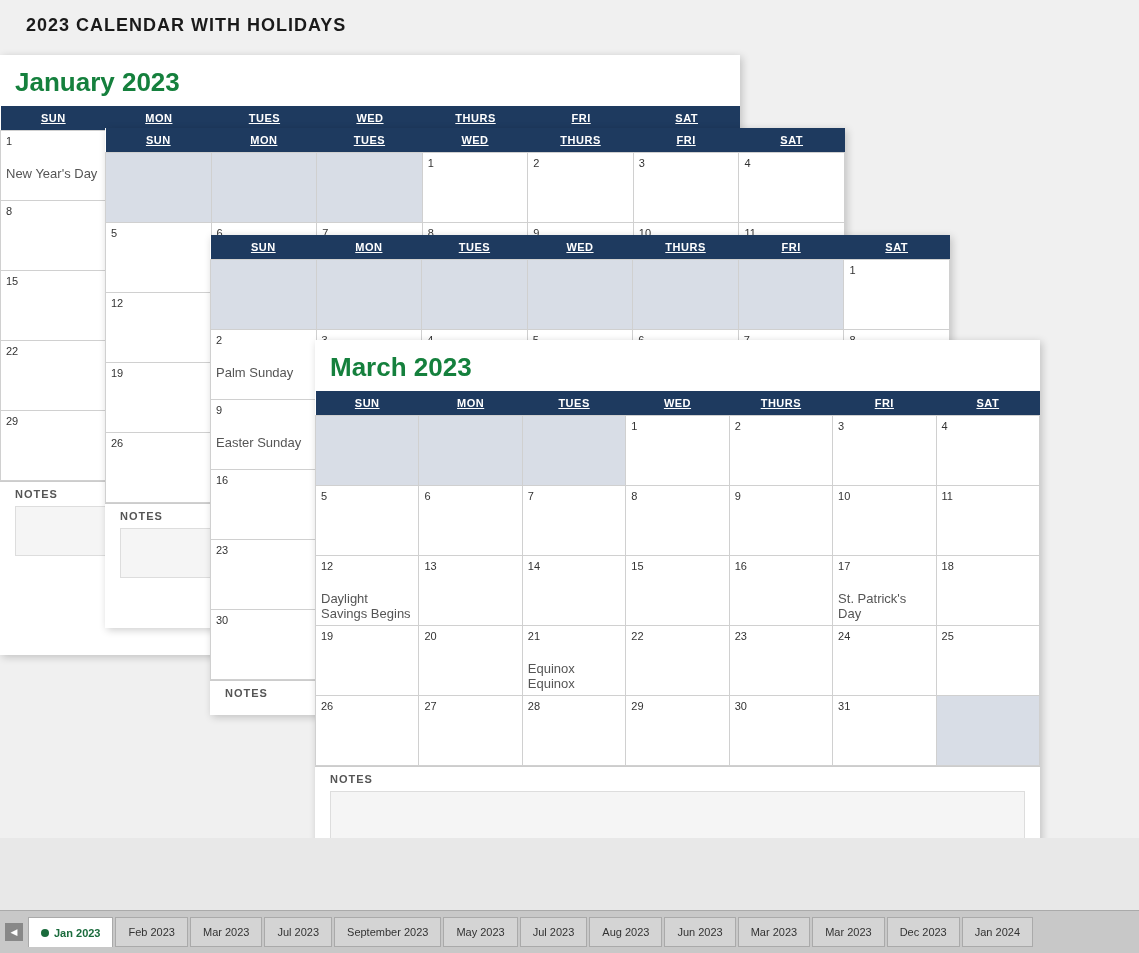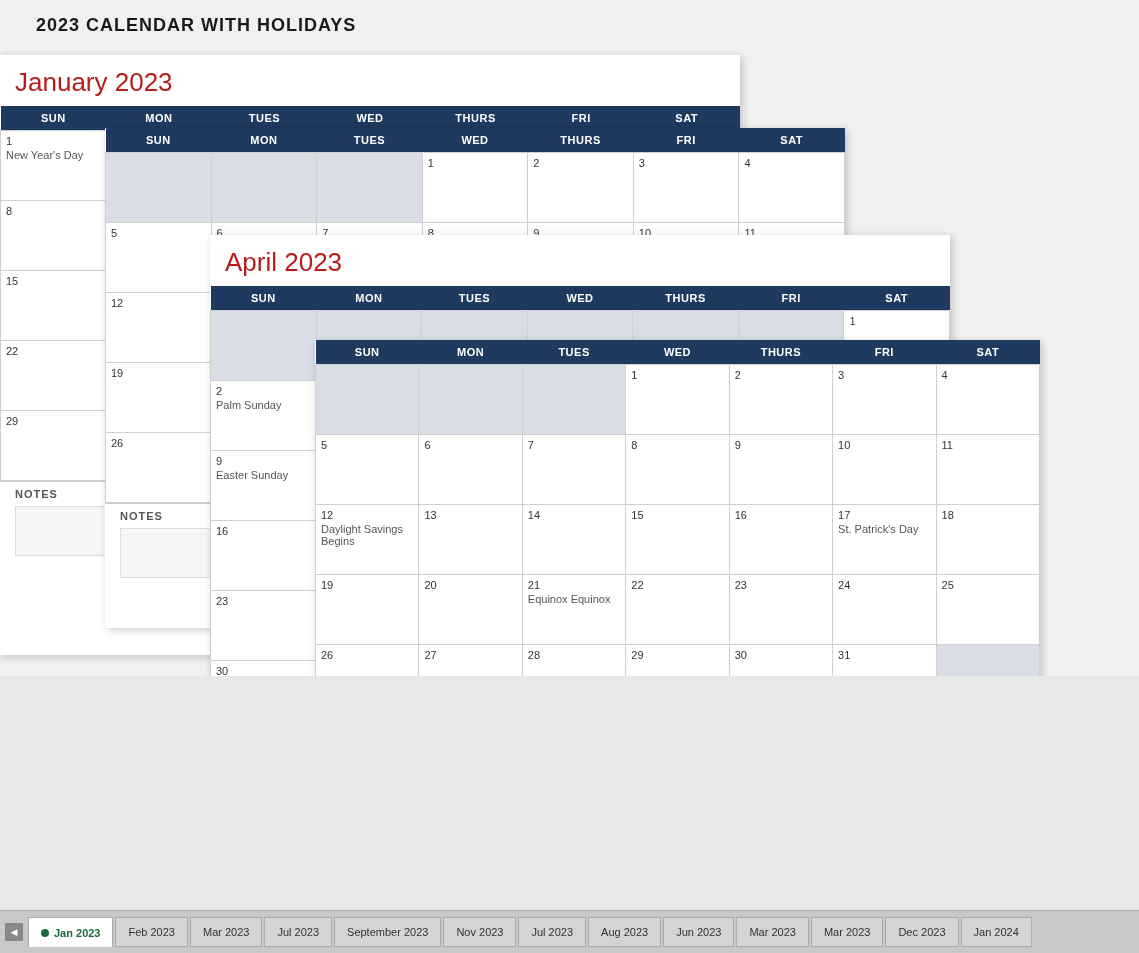--- a/index.html
+++ b/index.html
@@ -9,23 +9,23 @@
       width: 1139px;
       height: 953px;
       overflow: hidden;
       position: relative;
     }
 
     
     .main-area {
       background: #f0f0f0;
       width: 1139px;
-      height: 676px;
+      height: 838px;
       position: relative;
-      padding: 15px 36px;
+      padding: 15px 26px;
       overflow: hidden;
     }
 
     .page-title {
       font-size: 18px;
       font-weight: bold;
       color: #1a1a1a;
       margin-bottom: 8px;
       letter-spacing: 1px;
     }
@@ -64,39 +64,40 @@
     
     .cal-mar {
       top: 340px;
       left: 315px;
       width: 725px;
       height: 555px;
     }
 
     .cal-month-title {
       font-size: 26px;
-      font-weight: normal;
-      color: #b91c1c;
+      font-weight: bold;
+      color: #15803d;
       padding: 12px 15px 8px 15px;
     }
 
     .cal-table {
       width: 100%;
       border-collapse: collapse;
       table-layout: fixed;
     }
 
     .cal-header-row th {
       background: #1e3a5f;
       color: white;
       text-align: center;
       font-size: 11px;
       font-weight: bold;
       padding: 6px 2px;
       letter-spacing: 0.5px;
+      text-decoration: underline;
     }
 
     .cal-table td {
       border: 1px solid #d0d0d0;
       vertical-align: top;
       height: 70px;
       padding: 4px 5px;
       font-size: 11px;
       color: #333;
     }
@@ -105,23 +106,23 @@
       background: #d8dde6;
     }
 
     .cal-table td .day-num {
       font-size: 11px;
       font-weight: normal;
       display: block;
     }
 
     .cal-table td .event-text {
-      font-size: 11px;
+      font-size: 13px;
       color: #555;
-      margin-top: 2px;
+      margin-top: 19px;
       display: block;
     }
 
     .notes-row {
       padding: 6px 15px;
       font-size: 11px;
       font-weight: bold;
       letter-spacing: 1px;
       color: #555;
       border-top: 1px solid #ccc;
@@ -446,21 +447,20 @@
           <td class="empty-cell"></td>
           <td class="empty-cell"></td>
         </tr>
       </tbody>
     </table>
     <div class="notes-row">NOTES</div>
     <div class="notes-area"></div>
   </div>
 
   <div class="cal-card cal-apr">
-    <div class="cal-month-title">April 2023</div>
     <table class="cal-table">
       <thead>
         <tr class="cal-header-row">
           <th>SUN</th>
           <th>MON</th>
           <th>TUES</th>
           <th>WED</th>
           <th>THURS</th>
           <th>FRI</th>
           <th>SAT</th>
@@ -582,20 +582,21 @@
           <td class="empty-cell"></td>
           <td class="empty-cell"></td>
           <td class="empty-cell"></td>
         </tr>
       </tbody>
     </table>
     <div class="notes-row">NOTES</div>
   </div>
 
   <div class="cal-card cal-mar">
+    <div class="cal-month-title">March 2023</div>
     <table class="cal-table">
       <thead>
         <tr class="cal-header-row">
           <th>SUN</th>
           <th>MON</th>
           <th>TUES</th>
           <th>WED</th>
           <th>THURS</th>
           <th>FRI</th>
           <th>SAT</th>
@@ -731,21 +732,21 @@
   <div class="tab-item">
     <span>Mar 2023</span>
   </div>
   <div class="tab-item">
     <span>Jul 2023</span>
   </div>
   <div class="tab-item">
     <span>September 2023</span>
   </div>
   <div class="tab-item">
-    <span>Nov 2023</span>
+    <span>May 2023</span>
   </div>
   <div class="tab-item">
     <span>Jul 2023</span>
   </div>
   <div class="tab-item">
     <span>Aug 2023</span>
   </div>
   <div class="tab-item">
     <span>Jun 2023</span>
   </div>

